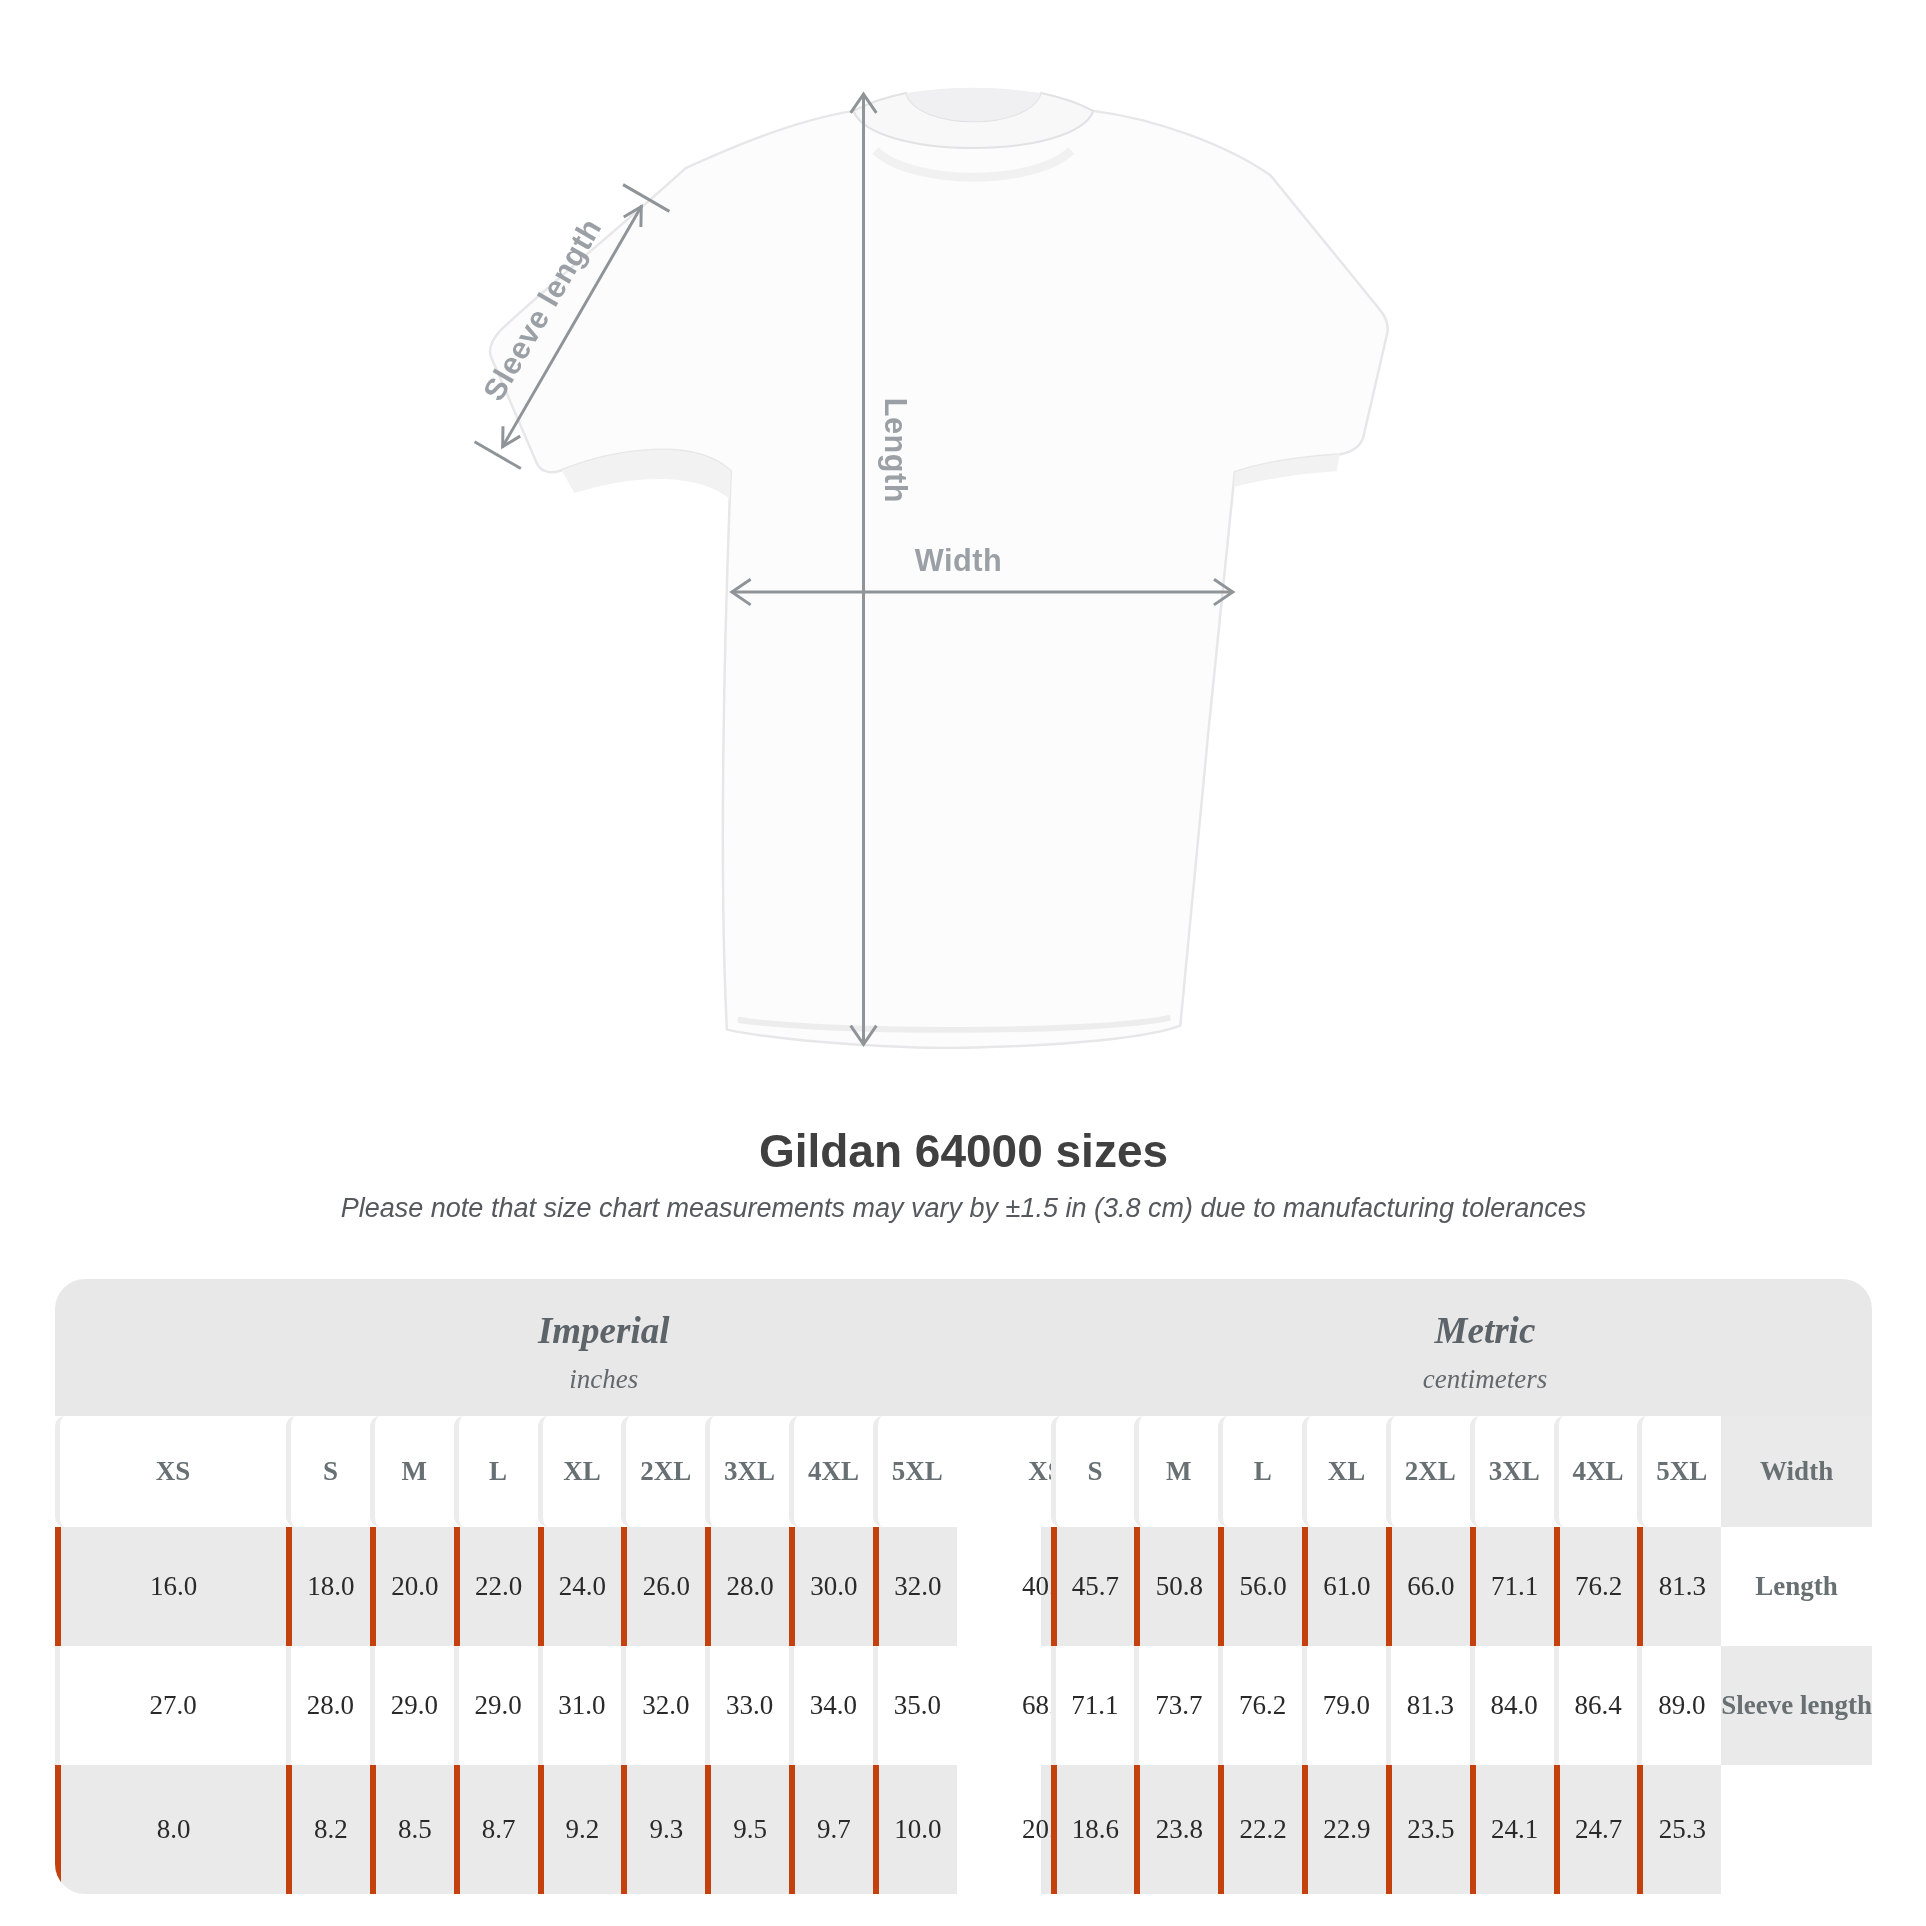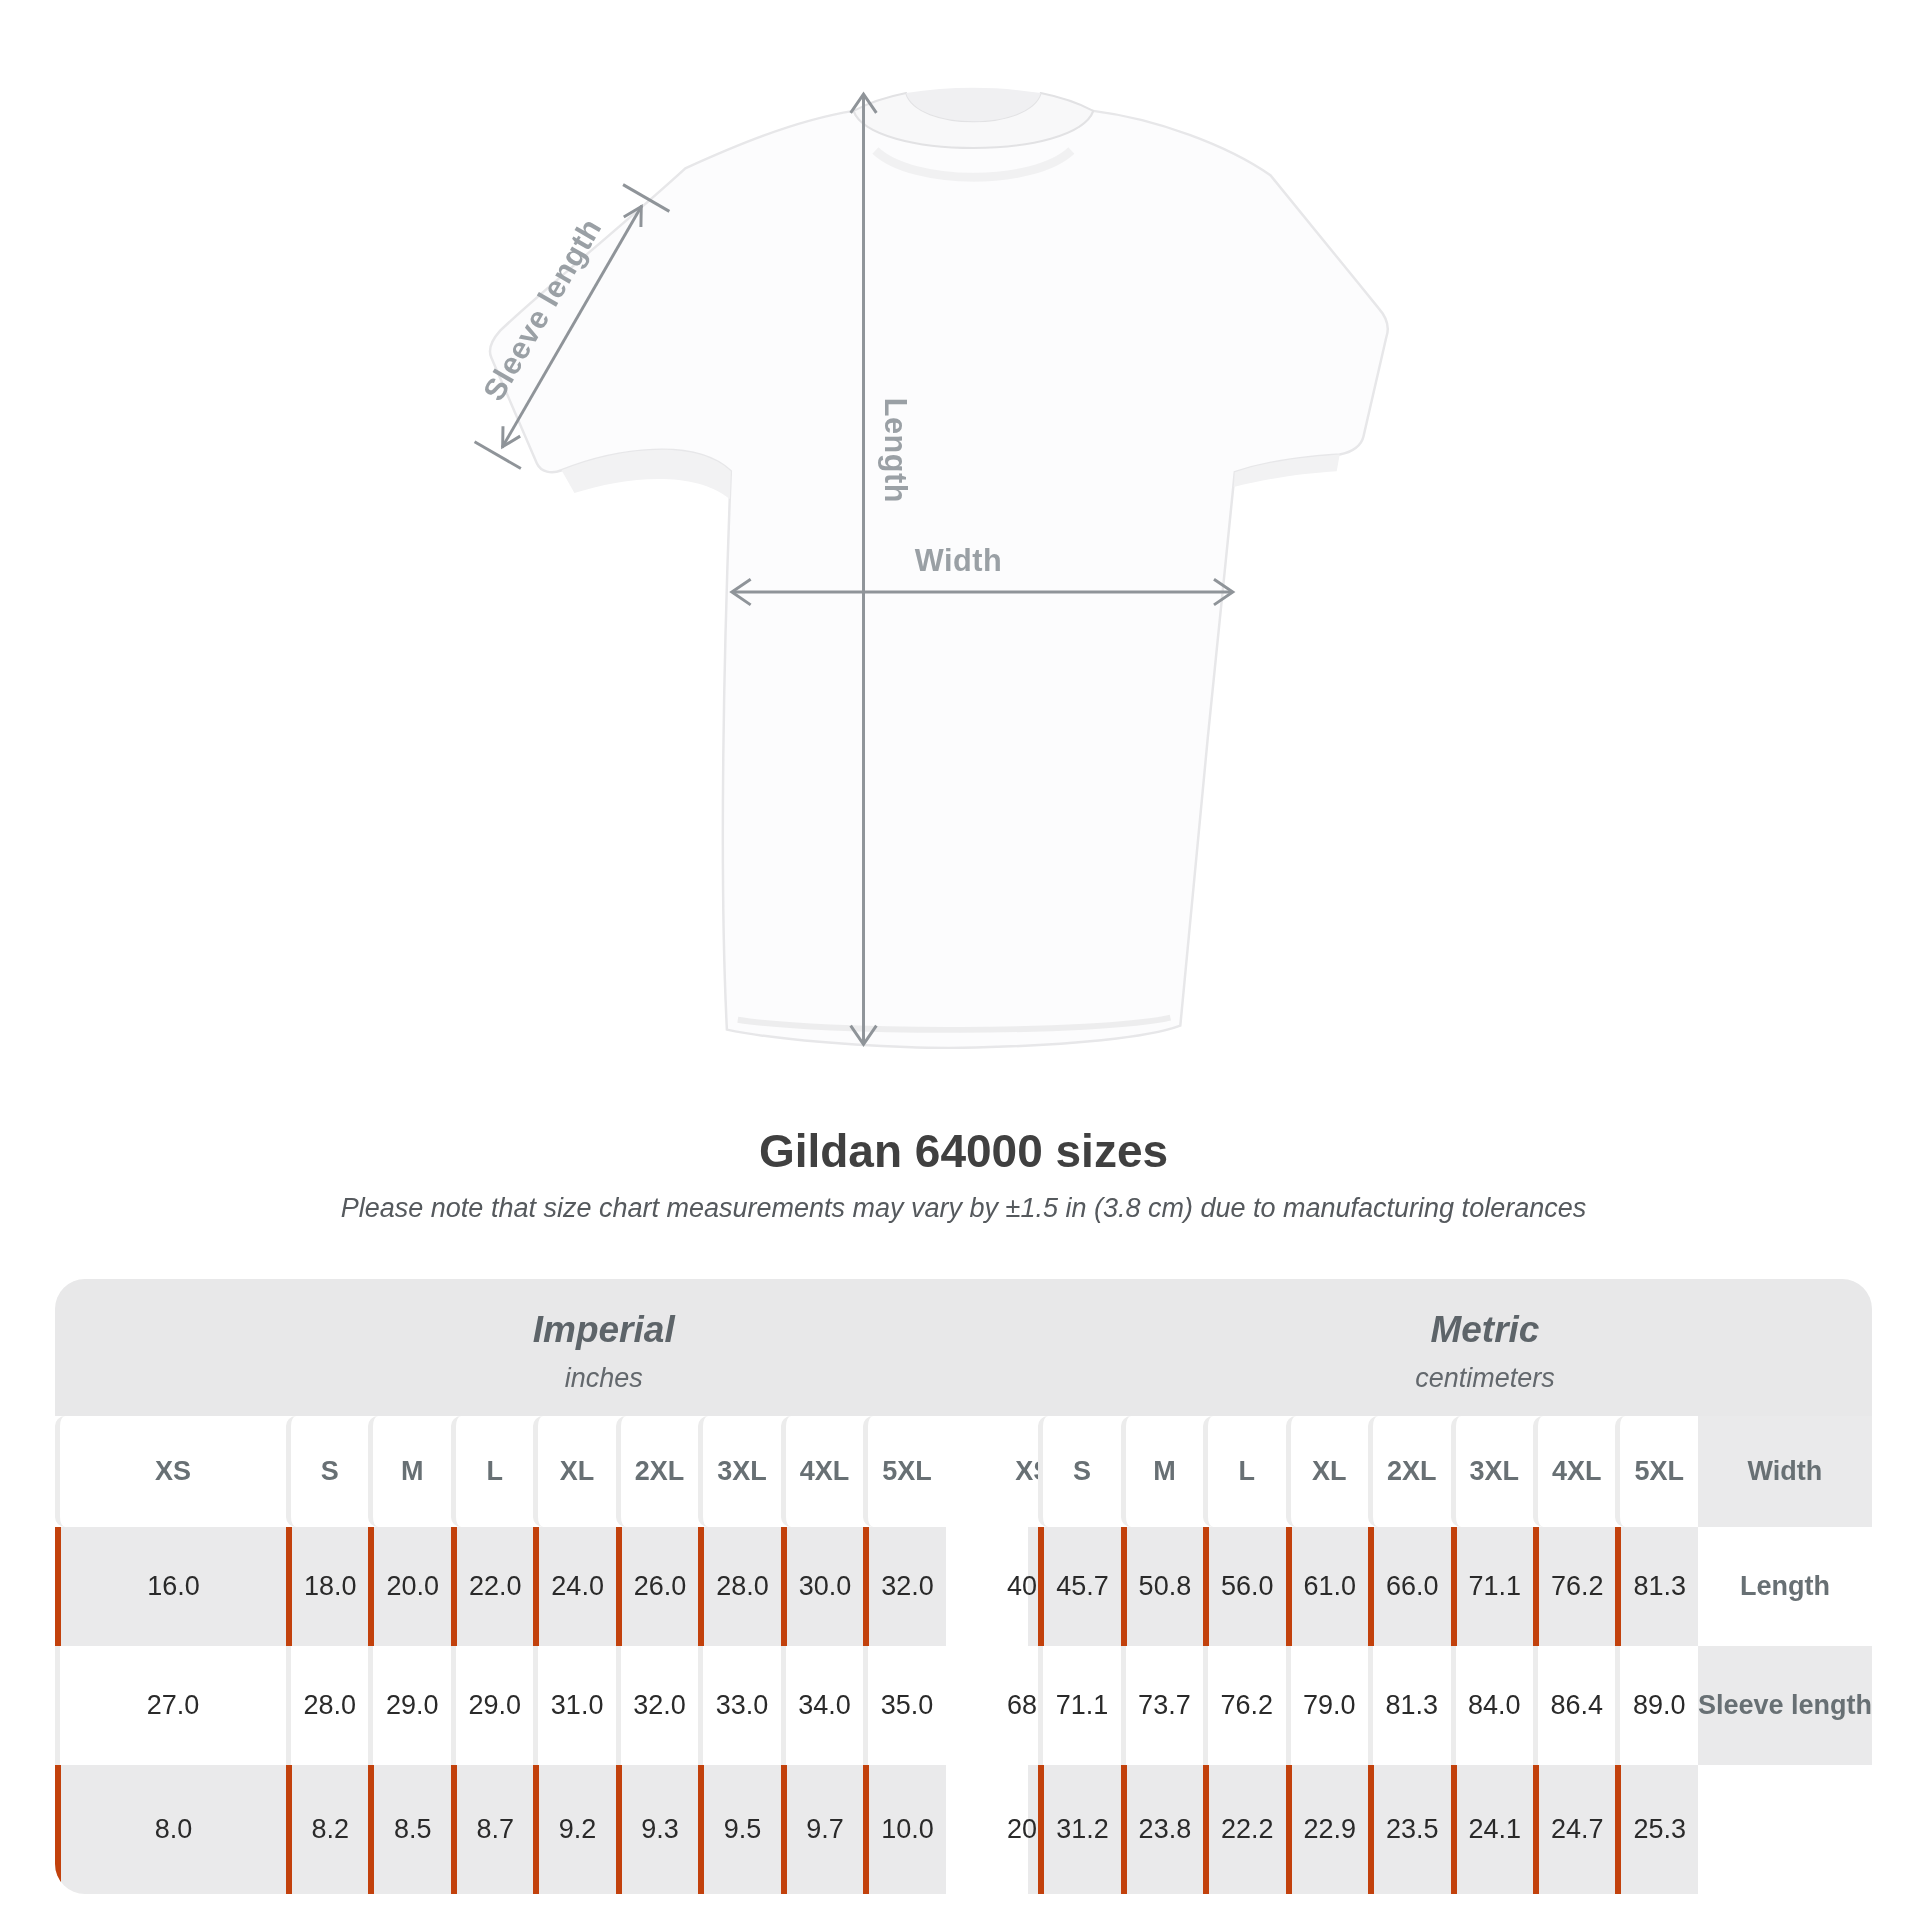--- a/index.html
+++ b/index.html
@@ -25,21 +25,21 @@
   .page-subtitle{
     margin:12px 0 0 0;text-align:center;font-style:italic;
     font-size:27px;color:#55595d;line-height:36px;
   }
   
   .size-table{
     margin:53px 55px 0 55px;
     display:grid;
     grid-template-columns:231px repeat(9,1fr) 10px repeat(9,1fr);
     grid-template-rows:137px 111px 119px 119px 129px;
-    border-radius:30px;overflow:hidden;
+    border-radius:30px;overflow:hidden;font-family:Liberation Serif, serif;
   }
   .band{
     grid-column:1/-1;background:#e8e8e9;position:relative;
   }
   .band-group{position:absolute;top:30px;text-align:center;transform:translateX(-50%);}
   .band-imperial{left:30.2%;}
   .band-metric{left:78.7%;}
   .band-name{font-size:37px;font-weight:700;font-style:italic;color:#5d6469;}
   .band-unit{margin-top:12px;font-size:27px;font-style:italic;color:#63686d;}
   .cell{
@@ -199,21 +199,21 @@
     <div class="cell row-gray">8.2</div>
     <div class="cell row-gray">8.5</div>
     <div class="cell row-gray">8.7</div>
     <div class="cell row-gray">9.2</div>
     <div class="cell row-gray">9.3</div>
     <div class="cell row-gray">9.5</div>
     <div class="cell row-gray">9.7</div>
     <div class="cell row-gray">10.0</div>
     <div class="spacer"></div>
     <div class="cell row-gray nb">20.3</div>
-    <div class="cell row-gray">31.2</div>
+    <div class="cell row-gray">18.6</div>
     <div class="cell row-gray">23.8</div>
     <div class="cell row-gray">22.2</div>
     <div class="cell row-gray">22.9</div>
     <div class="cell row-gray">23.5</div>
     <div class="cell row-gray">24.1</div>
     <div class="cell row-gray">24.7</div>
     <div class="cell row-gray">25.3</div>
   </div>
 
 

